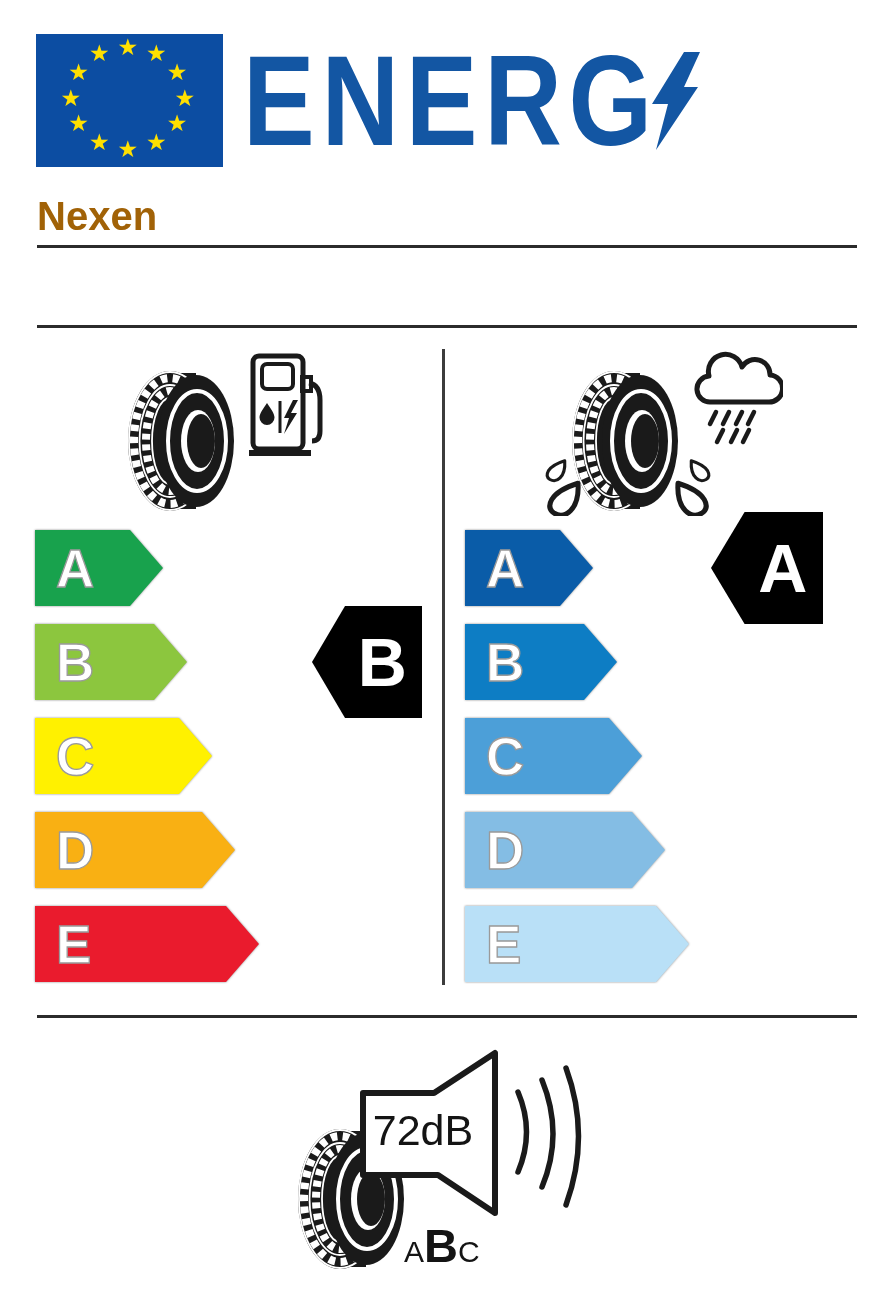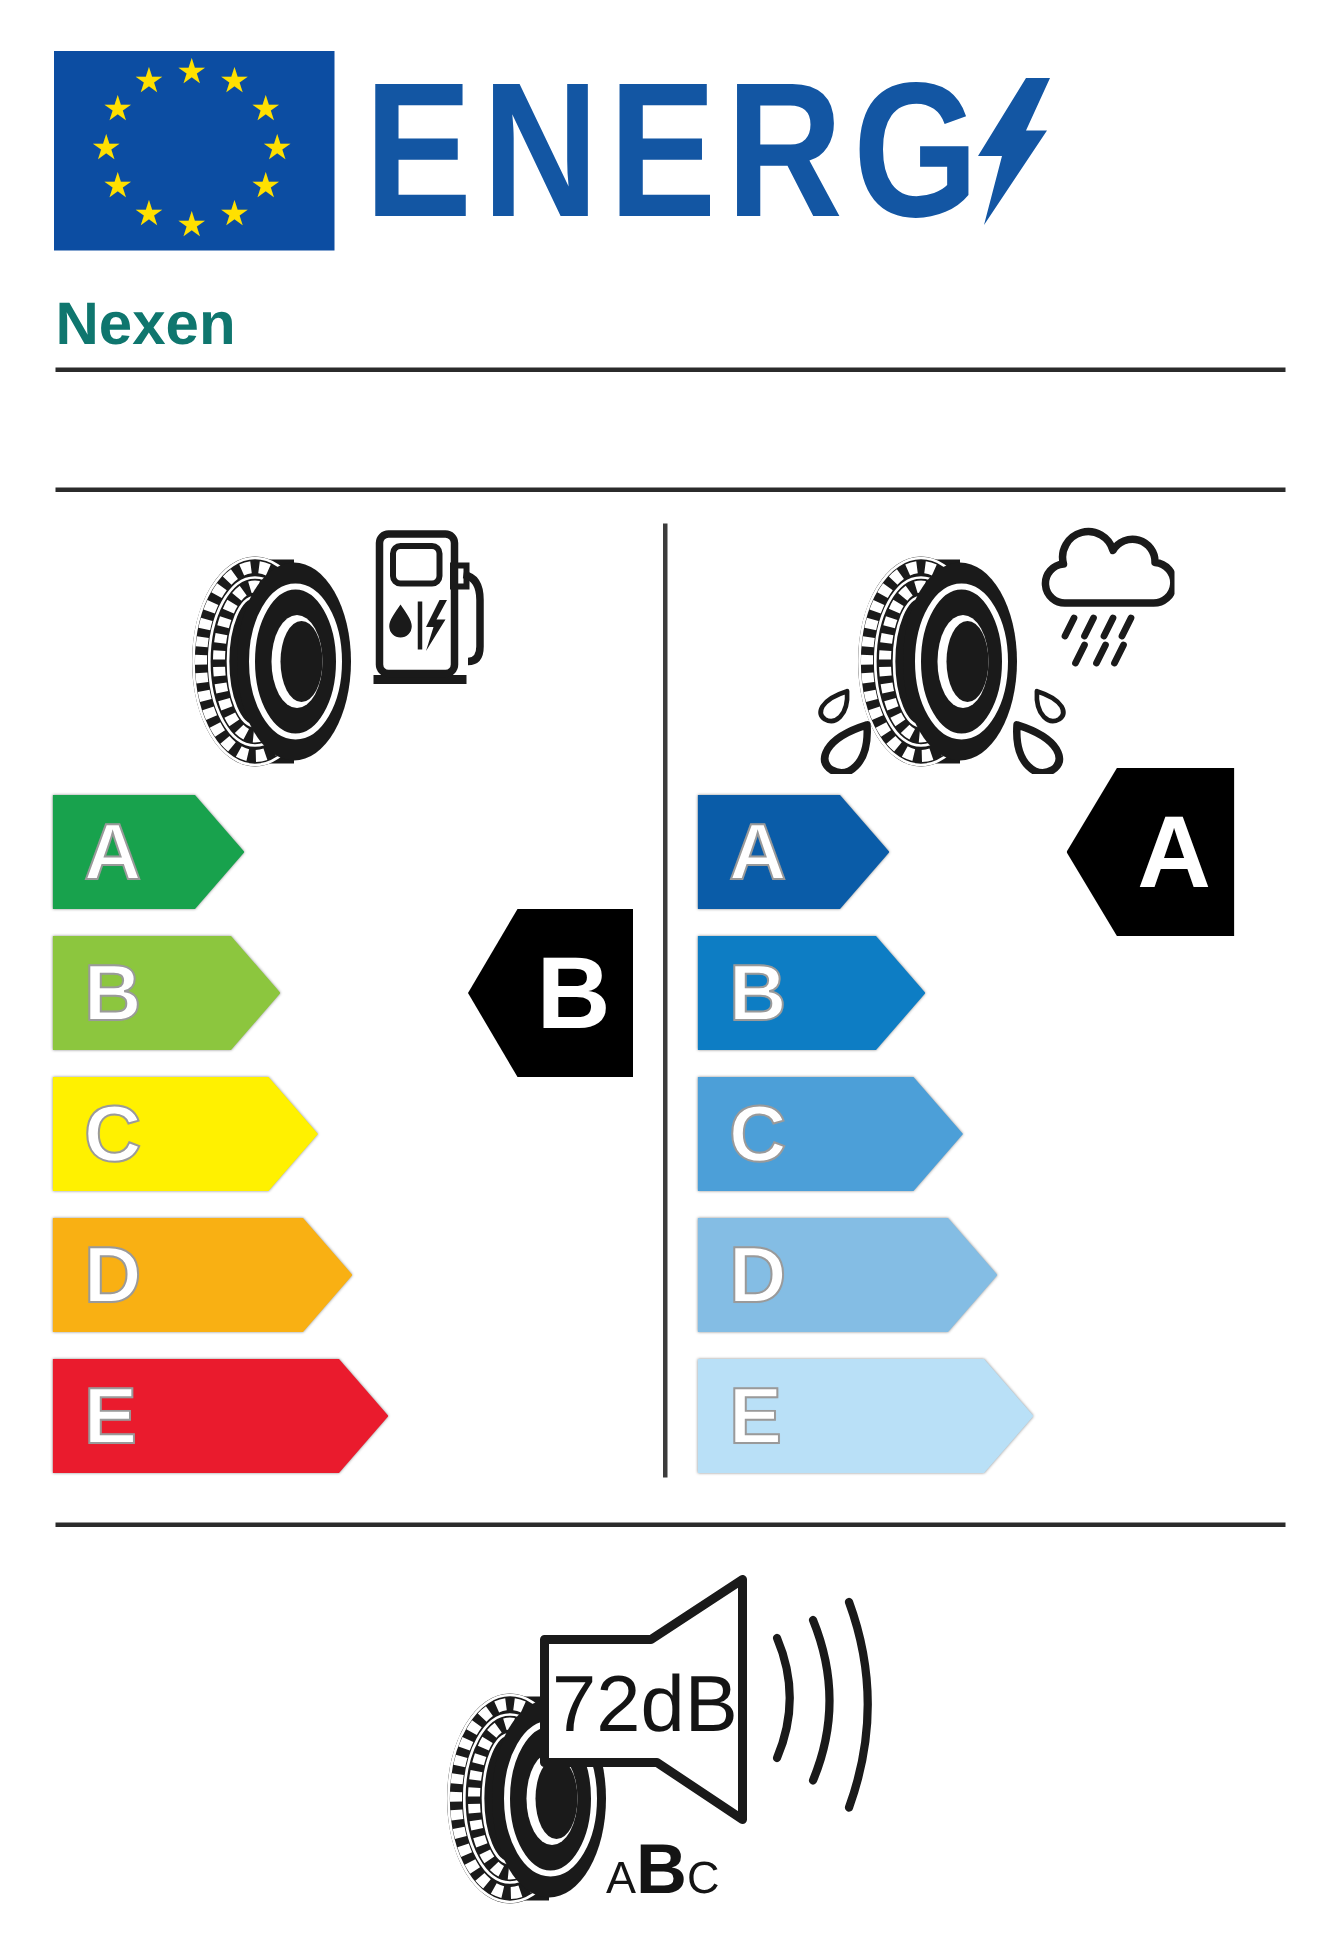--- a/index.html
+++ b/index.html
@@ -9,21 +9,21 @@
   
   .eu-flag{position:absolute;left:36px;top:34px;width:187px;height:133px;}
   .eu-star{position:absolute;line-height:1;}
   .logo-text{position:absolute;left:243px;top:37px;font-size:128px;line-height:1;
              font-weight:bold;letter-spacing:8px;transform:scaleX(0.84);
              transform-origin:left top;white-space:nowrap;}
   .logo-bolt{position:absolute;left:650px;top:52px;}
 
   
   .brand{position:absolute;left:37px;top:194px;font-size:40px;line-height:44px;
-         font-weight:bold;color:#0f766e;}
+         font-weight:bold;color:#a16207;}
   .rule{position:absolute;left:37px;width:820px;height:3px;background:#2b2b2b;}
   #rule1{top:245px}#rule2{top:325px}#rule3{top:1015px}
   .vdivider{position:absolute;left:442px;top:349px;width:3px;height:636px;background:#3c3c3c;}
 
   
   .icon{position:absolute;}
   #fuel-tire{left:126px;top:368px;}
   #fuel-pump{left:247px;top:353px;}
   #wet-tire{left:570px;top:368px;}
   #wet-cloud{left:683px;top:350px;}
@@ -44,22 +44,22 @@
 
   
   .indicator{position:absolute;background:#000;color:#fff;display:flex;
              align-items:center;justify-content:center;font-weight:bold;font-size:68px;
              clip-path:polygon(0 50%, 30% 0, 100% 0, 100% 100%, 30% 100%);}
   .indicator span{margin-left:28%;}
   #fuel-indicator{left:312px;top:606px;width:110px;height:112px;}
   #wet-indicator{left:711px;top:512px;width:112px;height:112px;}
 
   
-  .db-value{position:absolute;left:368px;top:1106px;width:110px;text-align:left;
-            font-size:53px;color:#141414;}
+  .db-value{position:absolute;left:368px;top:1106px;width:110px;text-align:center;
+            font-size:43px;color:#141414;}
   .noise-classes{position:absolute;left:404px;top:1222px;display:flex;
                  align-items:baseline;color:#141414;}
   .noise-classes span{font-size:30px;line-height:1;}
   .noise-classes span.em{font-size:47px;font-weight:bold;}
   svg .ln{stroke:#1a1a1a;fill:none;}
 </style>
 </head>
 <body>
 
 <div id="label">

